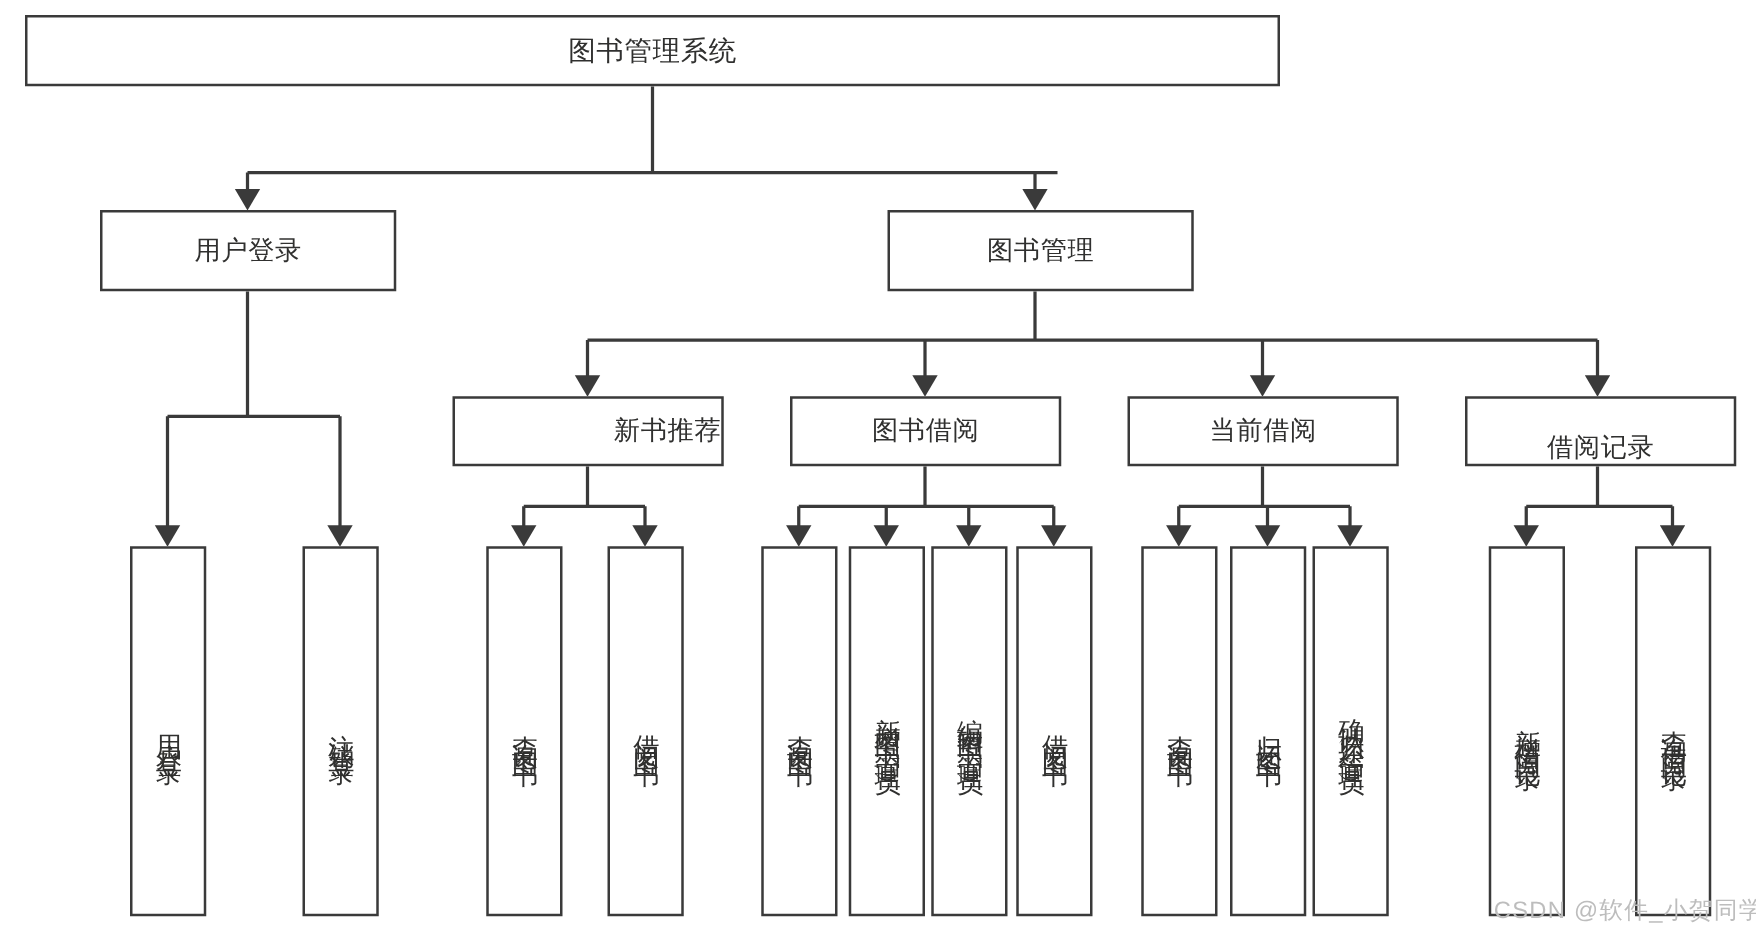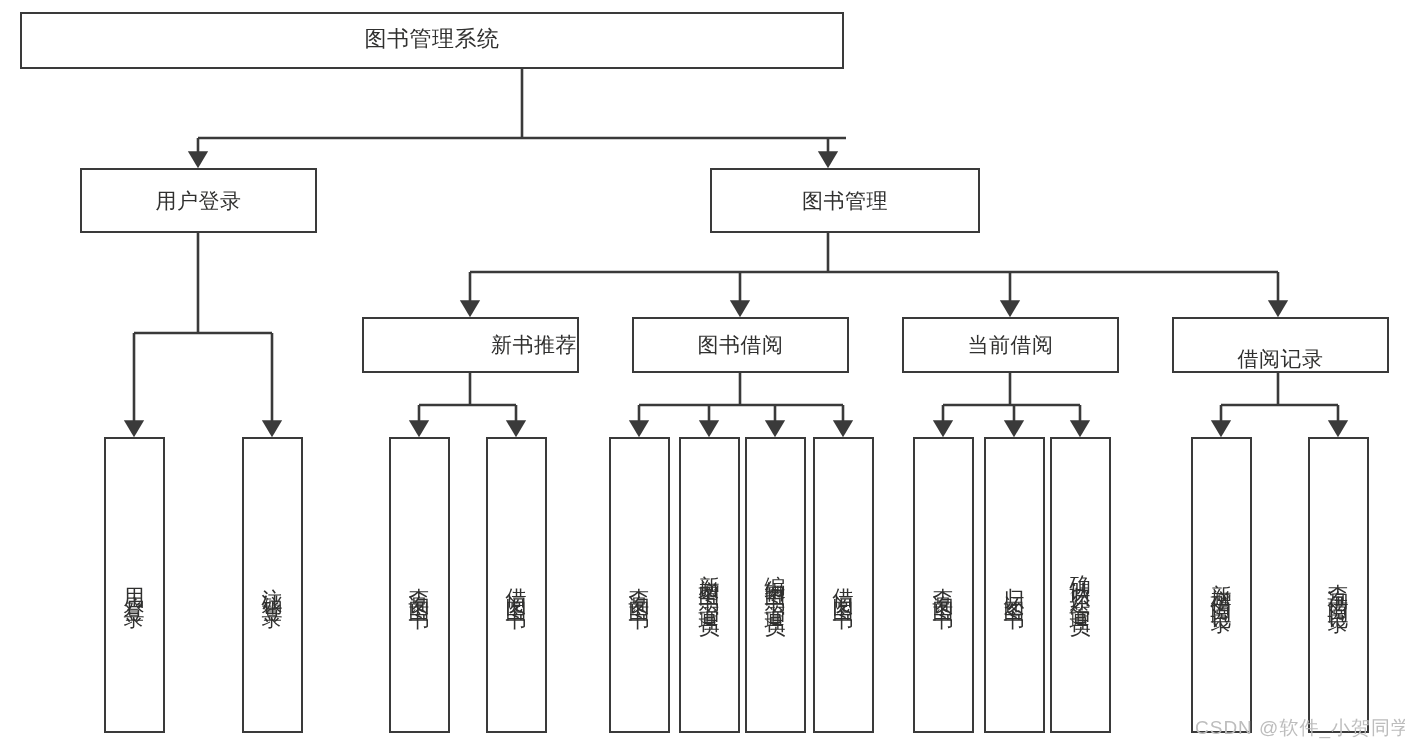--- a/index.html
+++ b/index.html
@@ -106,28 +106,28 @@
       <path d="M1014,405 L1014,429" marker-end="url(#arrow)"></path>
       <path d="M1080,405 L1080,429" marker-end="url(#arrow)"></path>
 
       <path d="M1278,373 L1278,405"></path>
       <path d="M1221,405 L1338,405"></path>
       <path d="M1221,405 L1221,429" marker-end="url(#arrow)"></path>
       <path d="M1338,405 L1338,429" marker-end="url(#arrow)"></path>
     </g>
   </svg>
 
-  <div class="node h-node" id="n-root" style="left:20px;top:12px;width:824px;height:57px;font-family:Liberation Mono, monospace;">
+  <div class="node h-node" id="n-root" style="left:20px;top:12px;width:1004px;height:57px;">
     <span class="lbl">图书管理系统</span>
   </div>
 
   <div class="node h-node" style="left:80px;top:168px;width:237px;height:65px;">
     <span class="lbl">用户登录</span>
   </div>
-  <div class="node h-node" style="left:710px;top:168px;width:270px;height:65px;">
+  <div class="node h-node" style="left:710px;top:168px;width:245px;height:65px;">
     <span class="lbl">图书管理</span>
   </div>
 
   <div class="node h-node" style="left:362px;top:317px;width:217px;height:56px;justify-content:flex-end;">
     <span class="lbl">新书推荐</span>
   </div>
   <div class="node h-node" style="left:902px;top:317px;width:217px;height:56px;">
     <span class="lbl">当前借阅</span>
   </div>
   <div class="node h-node" style="left:632px;top:317px;width:217px;height:56px;">

